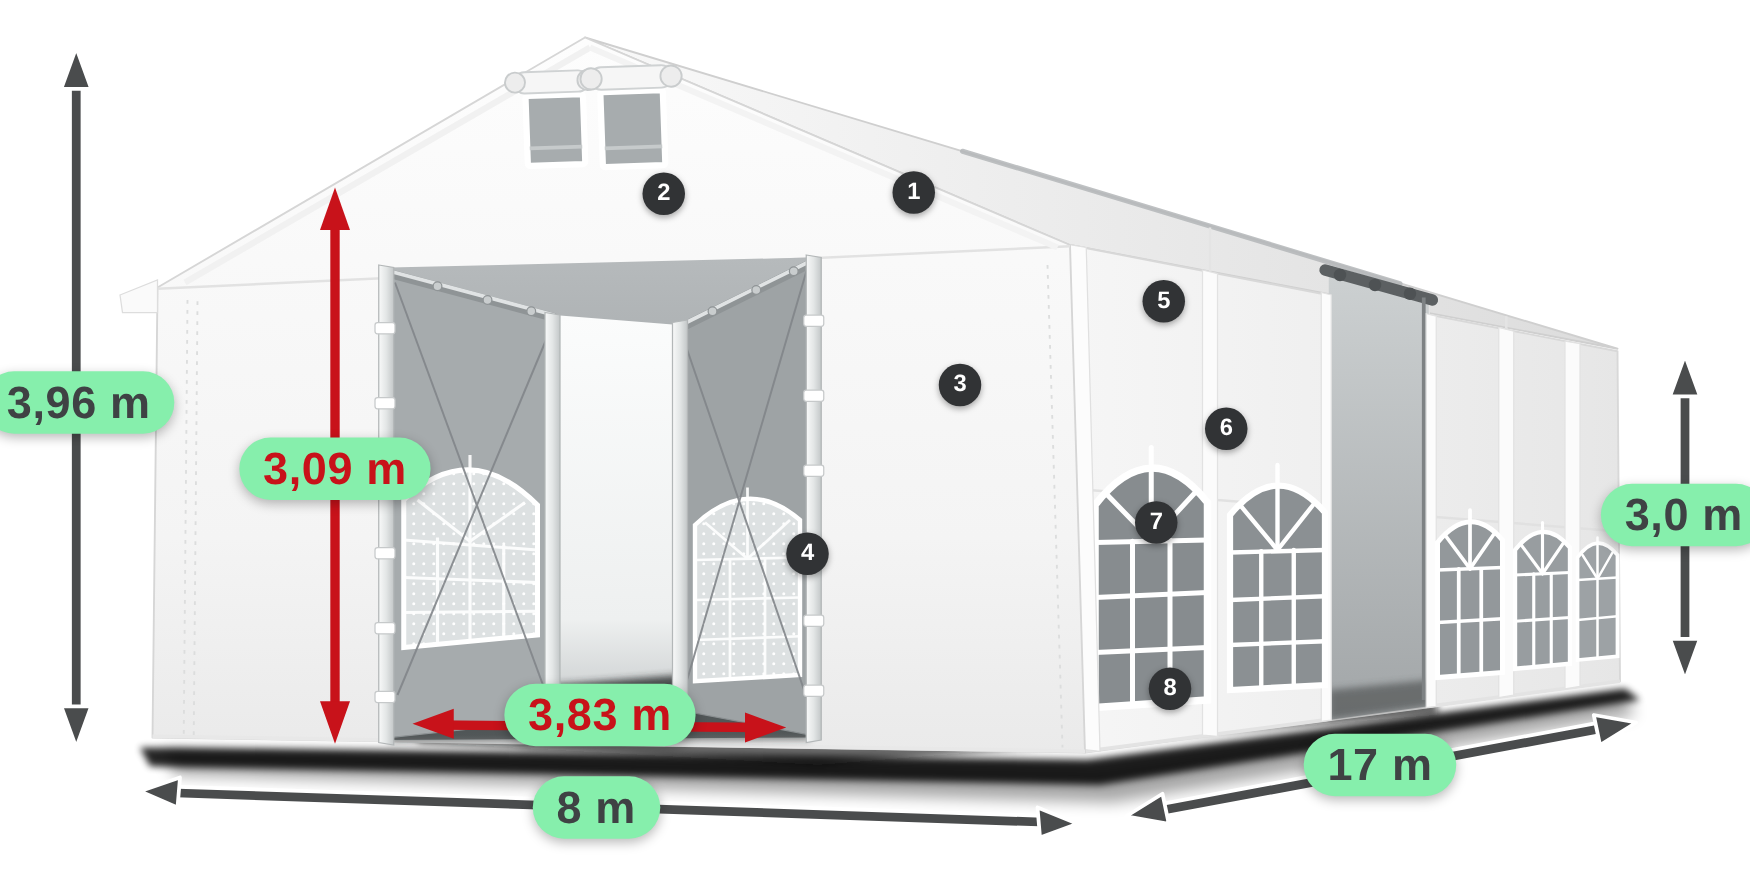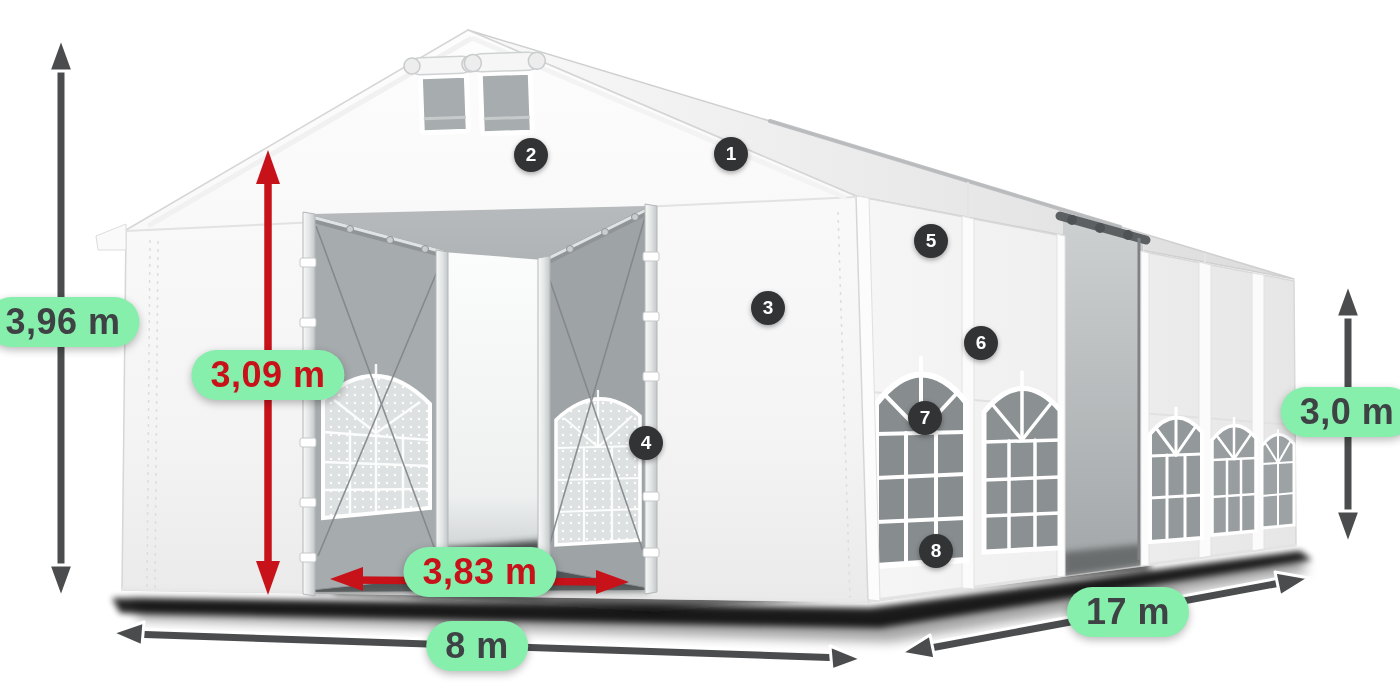--- a/index.html
+++ b/index.html
@@ -319,21 +319,21 @@
 </div>
 <div class="pill red" style="left:268px;top:375px">
   <span>3,09 m</span>
 </div>
 <div class="pill red" style="left:480px;top:572px">
   <span>3,83 m</span>
 </div>
 <div class="pill" style="left:477px;top:646px">
   <span>8 m</span>
 </div>
-<div class="pill" style="left:1128px;top:612px">
+<div class="pill" style="left:1104px;top:612px">
   <span>17 m</span>
 </div>
 <div class="pill" style="left:1347px;top:412px">
   <span>3,0 m</span>
 </div>
 
 <div class="badge" style="left:731px;top:154px">1</div>
 <div class="badge" style="left:531px;top:155px">2</div>
 <div class="badge" style="left:768px;top:308px">3</div>
 <div class="badge" style="left:646px;top:443px">4</div>

